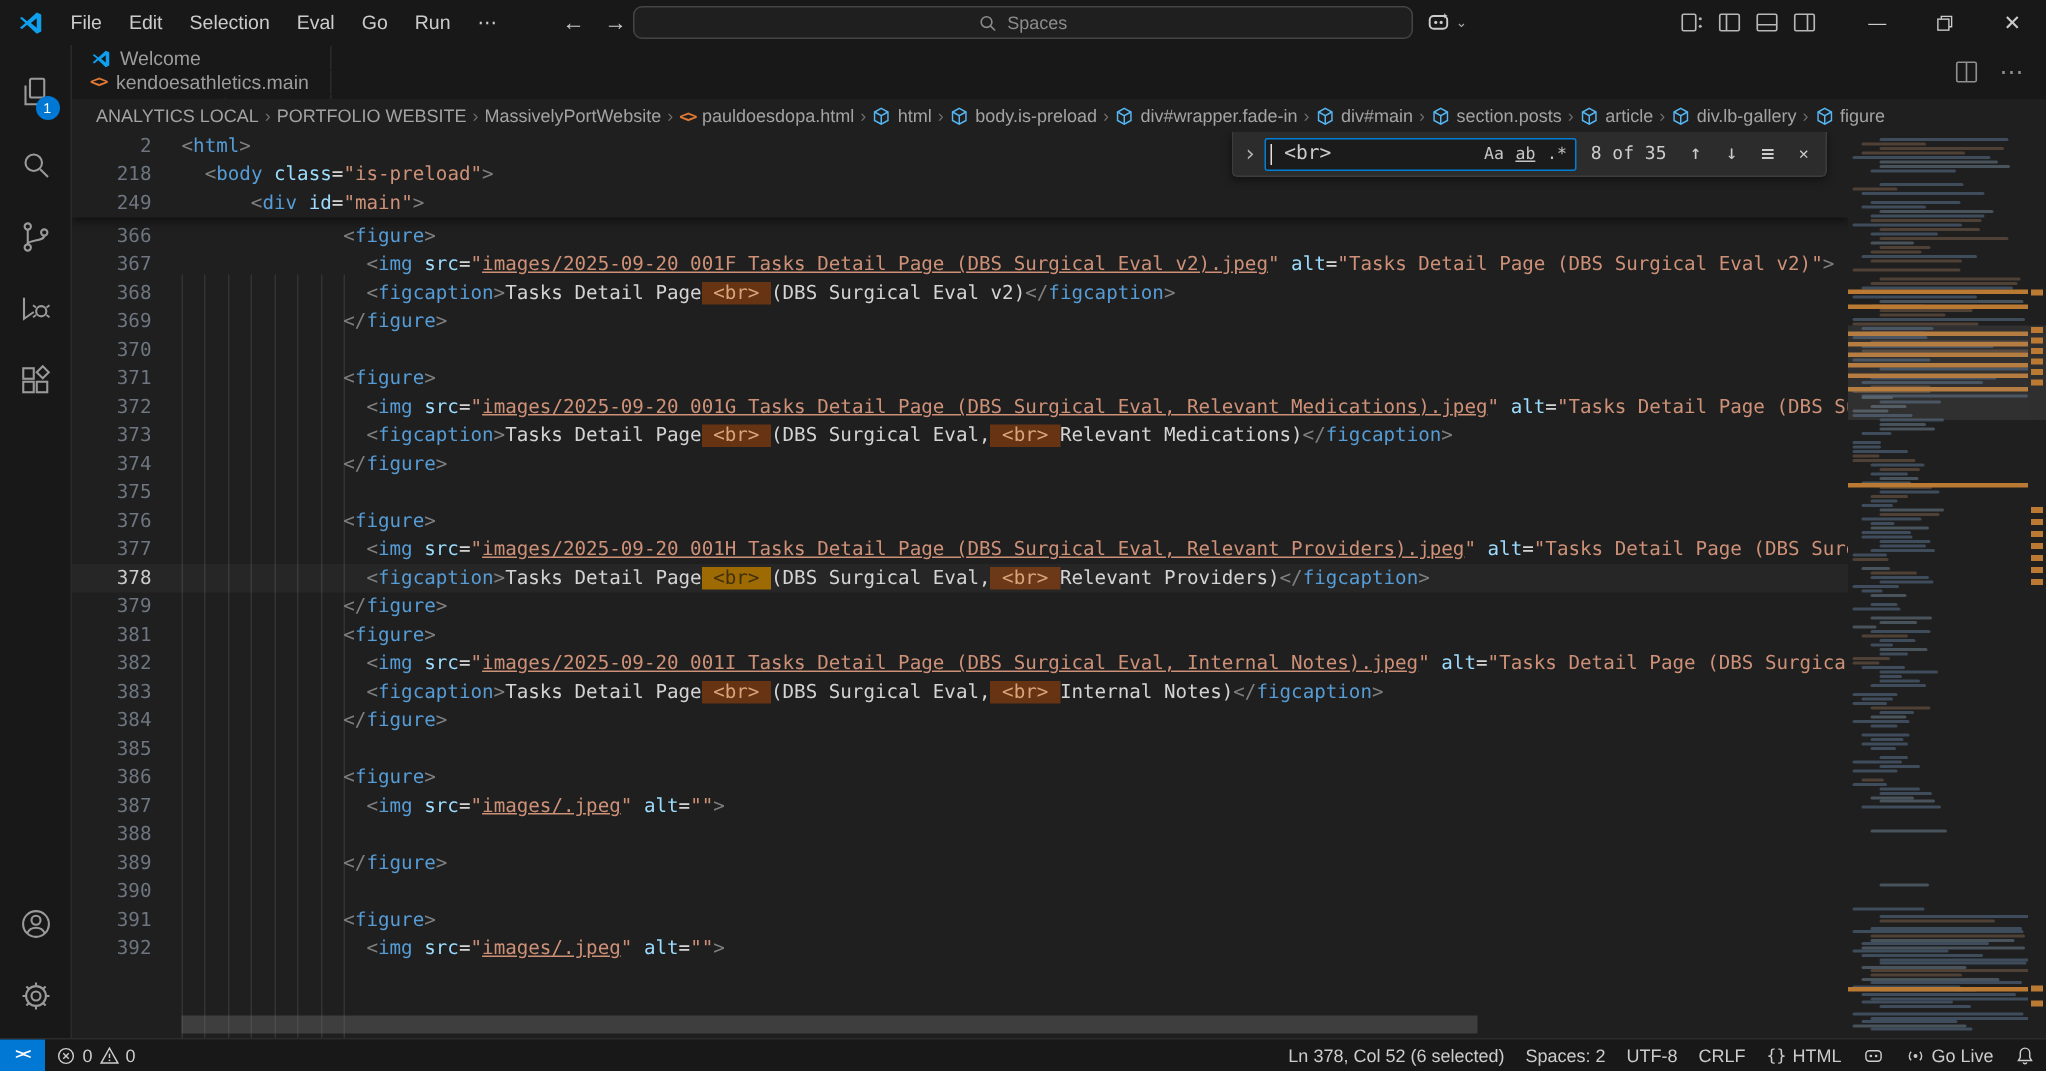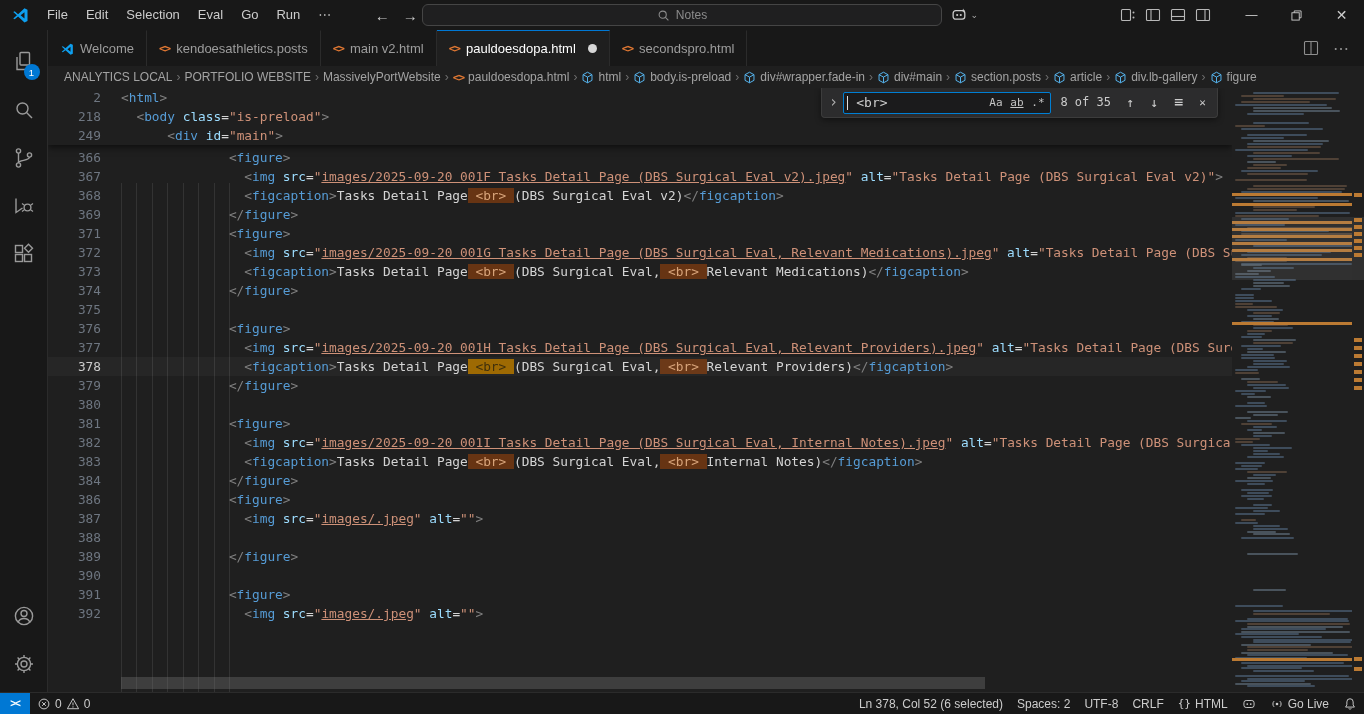--- a/index.html
+++ b/index.html
@@ -31,21 +31,21 @@
   .ab-item { width:48px; height:48px; display:flex; align-items:center; justify-content:center; position:relative; }
   .ab-item svg { width:24px; height:24px; }
   .ab-badge { position:absolute; right:8px; bottom:6px; min-width:16px; height:16px; border-radius:8px;
     background:#0078d4; color:#fff; font-size:9.5px; display:flex; align-items:center; justify-content:center; }
   .ab-bottom { margin-top:auto; display:flex; flex-direction:column; align-items:center; padding-bottom:4px; }
 
   .editor-col { flex:1; display:flex; flex-direction:column; min-width:0; }
 
   
   .tabbar { height:36px; background:#181818; display:flex; align-items:stretch; }
-  .tabs { display:flex; }
+  .tabs { display:flex;flex-direction:column; }
   .tab { display:flex; align-items:center; gap:6px; padding:0 12px; font-size:13px; color:#9d9d9d;
     background:#181818; border-right:1px solid #2b2b2b; border-top:1.5px solid transparent; cursor:default; white-space:nowrap; }
   .tab.active { background:#1f1f1f; color:#ffffff; border-top:1.5px solid #0078d4; }
   .ico-html { color:#e37933; font-size:11px; font-weight:bold; letter-spacing:-1px; font-family:"DejaVu Sans Mono",monospace; }
   .dirty { width:9px; height:9px; border-radius:50%; background:#d7d7d7; margin-left:6px; }
   .tab-gap { flex:1; }
   .tab-actions { display:flex; align-items:center; gap:14px; padding-right:14px; color:#8f8f8f; }
 
   
   .breadcrumbs { height:22px; background:#1f1f1f; display:flex; align-items:center; padding-left:16px;
@@ -128,21 +128,21 @@
     </div>
   <div class="nav-arrows">
     <div class="nav-btn">←</div>
     <div class="nav-btn">→</div>
   </div>
   <div class="cmd-center">
     <svg width="13" height="13" viewBox="0 0 16 16">
       <circle cx="7" cy="7" r="4.4" fill="none" stroke="#8c8c8c" stroke-width="1.3"></circle>
       <path d="M10.4 10.4L14 14" stroke="#8c8c8c" stroke-width="1.3"></path>
     </svg>
-    <span>Notes</span>
+    <span>Spaces</span>
   </div>
   <div class="tb-right">
     <div class="copilot-btn">
       <svg width="17" height="17" viewBox="0 0 16 16">
         <rect x="2" y="3.5" width="11" height="8" rx="2.5" fill="none" stroke="#cccccc" stroke-width="1.2"></rect>
         <circle cx="5.8" cy="7.5" r="1" fill="#cccccc"></circle>
           <circle cx="9.2" cy="7.5" r="1" fill="#cccccc"></circle>
         <path d="M11.5 1.5l.5 1.3 1.3.5-1.3.5-.5 1.3-.5-1.3-1.3-.5 1.3-.5z" fill="#cccccc"></path>
       </svg>
       <span style="font-size:9px;color:#aaa">⌄</span>
@@ -243,21 +243,21 @@
             <span>
               <svg width="14" height="14" viewBox="0 0 24 24" style="display:block">
                 <path d="M18 3l-8.6 7.9L4.9 7.1 3 8.1l4.9 4.3L3 16.7l1.9 1 4.5-3.7L18 22l4-1.9V4.9L18 3z" fill="#0e9fef"></path>
                 <path d="M18 8.2v8.5l-5.2-4.3L18 8.2z" fill="#181818"></path>
               </svg>
             </span>
             <span class="tab-label">Welcome</span>
           </div>
           <div class="tab">
             <span class="ico-html">&lt;&gt;</span>
-            <span class="tab-label">kendoesathletics.posts</span>
+            <span class="tab-label">kendoesathletics.main</span>
           </div>
           <div class="tab">
             <span class="ico-html">&lt;&gt;</span>
             <span class="tab-label">main v2.html</span>
           </div>
           <div class="tab active">
             <span class="ico-html">&lt;&gt;</span>
             <span class="tab-label">pauldoesdopa.html</span>
             <span class="dirty"></span>
           </div>
@@ -390,34 +390,35 @@
         <div class="sticky" id="sticky">
             <div class="cl"><span class="ln">2</span><span class="lc"><span class="tk-p">&lt;</span><span class="tk-t">html</span><span class="tk-p">&gt;</span></span></div>
             <div class="cl"><span class="ln">218</span><span class="lc">  <span class="tk-p">&lt;</span><span class="tk-t">body</span><span class="tk-a"> class</span><span class="tk-e">=</span><span class="tk-s">"is-preload"</span><span class="tk-p">&gt;</span></span></div>
             <div class="cl"><span class="ln">249</span><span class="lc">      <span class="tk-p">&lt;</span><span class="tk-t">div</span><span class="tk-a"> id</span><span class="tk-e">=</span><span class="tk-s">"main"</span><span class="tk-p">&gt;</span></span></div>
           </div>
         <div class="code-lines" id="code">
             <div class="cl"><span class="ln">366</span><span class="lc">              <span class="tk-p">&lt;</span><span class="tk-t">figure</span><span class="tk-p">&gt;</span></span></div>
             <div class="cl"><span class="ln">367</span><span class="lc">                <span class="tk-p">&lt;</span><span class="tk-t">img</span><span class="tk-a"> src</span><span class="tk-e">=</span><span class="tk-s">"</span><span class="tk-l">images/2025-09-20 001F Tasks Detail Page (DBS Surgical Eval v2).jpeg</span><span class="tk-s">"</span><span class="tk-a"> alt</span><span class="tk-e">=</span><span class="tk-s">"Tasks Detail Page (DBS Surgical Eval v2)"</span><span class="tk-p">&gt;</span></span></div>
             <div class="cl"><span class="ln">368</span><span class="lc">                <span class="tk-p">&lt;</span><span class="tk-t">figcaption</span><span class="tk-p">&gt;</span><span class="tk-x">Tasks Detail Page</span><span class="tk-m"> &lt;br&gt; </span><span class="tk-x">(DBS Surgical Eval v2)</span><span class="tk-p">&lt;/</span><span class="tk-t">figcaption</span><span class="tk-p">&gt;</span></span></div>
             <div class="cl"><span class="ln">369</span><span class="lc">              <span class="tk-p">&lt;/</span><span class="tk-t">figure</span><span class="tk-p">&gt;</span></span></div>
+            <div class="cl"><span class="ln">370</span><span class="lc"></span></div>
             <div class="cl"><span class="ln">371</span><span class="lc">              <span class="tk-p">&lt;</span><span class="tk-t">figure</span><span class="tk-p">&gt;</span></span></div>
             <div class="cl"><span class="ln">372</span><span class="lc">                <span class="tk-p">&lt;</span><span class="tk-t">img</span><span class="tk-a"> src</span><span class="tk-e">=</span><span class="tk-s">"</span><span class="tk-l">images/2025-09-20 001G Tasks Detail Page (DBS Surgical Eval, Relevant Medications).jpeg</span><span class="tk-s">"</span><span class="tk-a"> alt</span><span class="tk-e">=</span><span class="tk-s">"Tasks Detail Page (DBS Surgical Eval, Relevant Medications)"</span></span></div>
             <div class="cl"><span class="ln">373</span><span class="lc">                <span class="tk-p">&lt;</span><span class="tk-t">figcaption</span><span class="tk-p">&gt;</span><span class="tk-x">Tasks Detail Page</span><span class="tk-m"> &lt;br&gt; </span><span class="tk-x">(DBS Surgical Eval,</span><span class="tk-m"> &lt;br&gt; </span><span class="tk-x">Relevant Medications)</span><span class="tk-p">&lt;/</span><span class="tk-t">figcaption</span><span class="tk-p">&gt;</span></span></div>
             <div class="cl"><span class="ln">374</span><span class="lc">              <span class="tk-p">&lt;/</span><span class="tk-t">figure</span><span class="tk-p">&gt;</span></span></div>
             <div class="cl"><span class="ln">375</span><span class="lc"></span></div>
             <div class="cl"><span class="ln">376</span><span class="lc">              <span class="tk-p">&lt;</span><span class="tk-t">figure</span><span class="tk-p">&gt;</span></span></div>
             <div class="cl"><span class="ln">377</span><span class="lc">                <span class="tk-p">&lt;</span><span class="tk-t">img</span><span class="tk-a"> src</span><span class="tk-e">=</span><span class="tk-s">"</span><span class="tk-l">images/2025-09-20 001H Tasks Detail Page (DBS Surgical Eval, Relevant Providers).jpeg</span><span class="tk-s">"</span><span class="tk-a"> alt</span><span class="tk-e">=</span><span class="tk-s">"Tasks Detail Page (DBS Surgical Eval, Relevant Providers)"</span></span></div>
             <div class="cl cur"><span class="ln">378</span><span class="lc">                <span class="tk-p">&lt;</span><span class="tk-t">figcaption</span><span class="tk-p">&gt;</span><span class="tk-x">Tasks Detail Page</span><span class="tk-M"> &lt;br&gt; </span><span class="tk-x">(DBS Surgical Eval,</span><span class="tk-m"> &lt;br&gt; </span><span class="tk-x">Relevant Providers)</span><span class="tk-p">&lt;/</span><span class="tk-t">figcaption</span><span class="tk-p">&gt;</span></span></div>
             <div class="cl"><span class="ln">379</span><span class="lc">              <span class="tk-p">&lt;/</span><span class="tk-t">figure</span><span class="tk-p">&gt;</span></span></div>
-            <div class="cl"><span class="ln">380</span><span class="lc"></span></div>
             <div class="cl"><span class="ln">381</span><span class="lc">              <span class="tk-p">&lt;</span><span class="tk-t">figure</span><span class="tk-p">&gt;</span></span></div>
             <div class="cl"><span class="ln">382</span><span class="lc">                <span class="tk-p">&lt;</span><span class="tk-t">img</span><span class="tk-a"> src</span><span class="tk-e">=</span><span class="tk-s">"</span><span class="tk-l">images/2025-09-20 001I Tasks Detail Page (DBS Surgical Eval, Internal Notes).jpeg</span><span class="tk-s">"</span><span class="tk-a"> alt</span><span class="tk-e">=</span><span class="tk-s">"Tasks Detail Page (DBS Surgica</span><span class="tk-p"></span></span></div>
             <div class="cl"><span class="ln">383</span><span class="lc">                <span class="tk-p">&lt;</span><span class="tk-t">figcaption</span><span class="tk-p">&gt;</span><span class="tk-x">Tasks Detail Page</span><span class="tk-m"> &lt;br&gt; </span><span class="tk-x">(DBS Surgical Eval,</span><span class="tk-m"> &lt;br&gt; </span><span class="tk-x">Internal Notes)</span><span class="tk-p">&lt;/</span><span class="tk-t">figcaption</span><span class="tk-p">&gt;</span></span></div>
             <div class="cl"><span class="ln">384</span><span class="lc">              <span class="tk-p">&lt;/</span><span class="tk-t">figure</span><span class="tk-p">&gt;</span></span></div>
+            <div class="cl"><span class="ln">385</span><span class="lc"></span></div>
             <div class="cl"><span class="ln">386</span><span class="lc">              <span class="tk-p">&lt;</span><span class="tk-t">figure</span><span class="tk-p">&gt;</span></span></div>
             <div class="cl"><span class="ln">387</span><span class="lc">                <span class="tk-p">&lt;</span><span class="tk-t">img</span><span class="tk-a"> src</span><span class="tk-e">=</span><span class="tk-s">"</span><span class="tk-l">images/.jpeg</span><span class="tk-s">"</span><span class="tk-a"> alt</span><span class="tk-e">=</span><span class="tk-s">""</span><span class="tk-p">&gt;</span></span></div>
             <div class="cl"><span class="ln">388</span></div>
             <div class="cl"><span class="ln">389</span><span class="lc">              <span class="tk-p">&lt;/</span><span class="tk-t">figure</span><span class="tk-p">&gt;</span></span></div>
             <div class="cl"><span class="ln">390</span><span class="lc"></span></div>
             <div class="cl"><span class="ln">391</span><span class="lc">              <span class="tk-p">&lt;</span><span class="tk-t">figure</span><span class="tk-p">&gt;</span></span></div>
             <div class="cl"><span class="ln">392</span><span class="lc">                <span class="tk-p">&lt;</span><span class="tk-t">img</span><span class="tk-a"> src</span><span class="tk-e">=</span><span class="tk-s">"</span><span class="tk-l">images/.jpeg</span><span class="tk-s">"</span><span class="tk-a"> alt</span><span class="tk-e">=</span><span class="tk-s">""</span><span class="tk-p">&gt;</span></span></div>
           </div>
         <div class="hscroll"></div>
 

